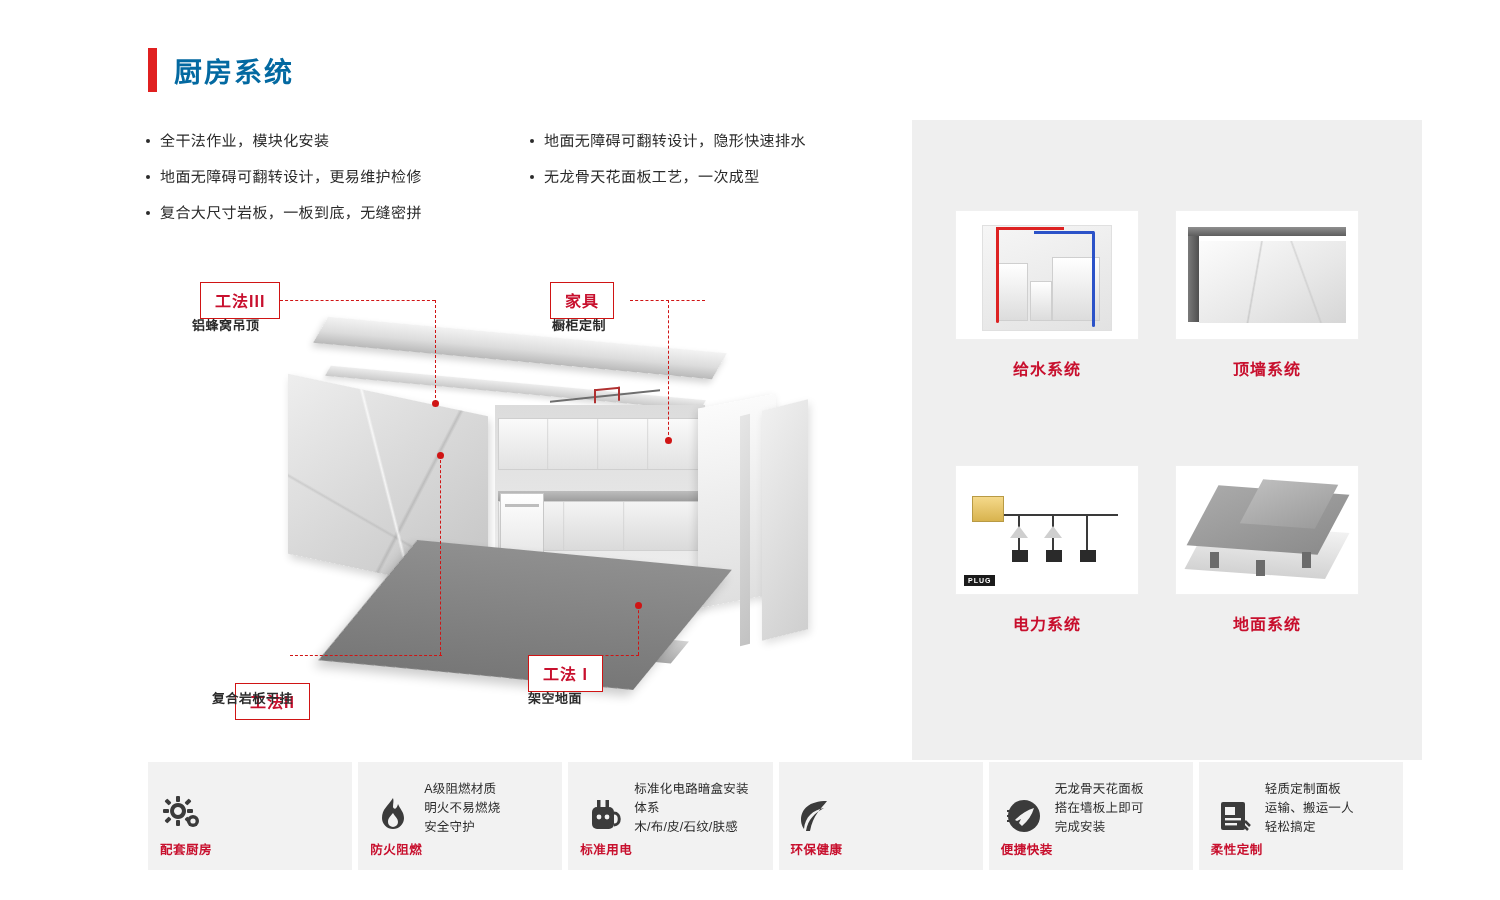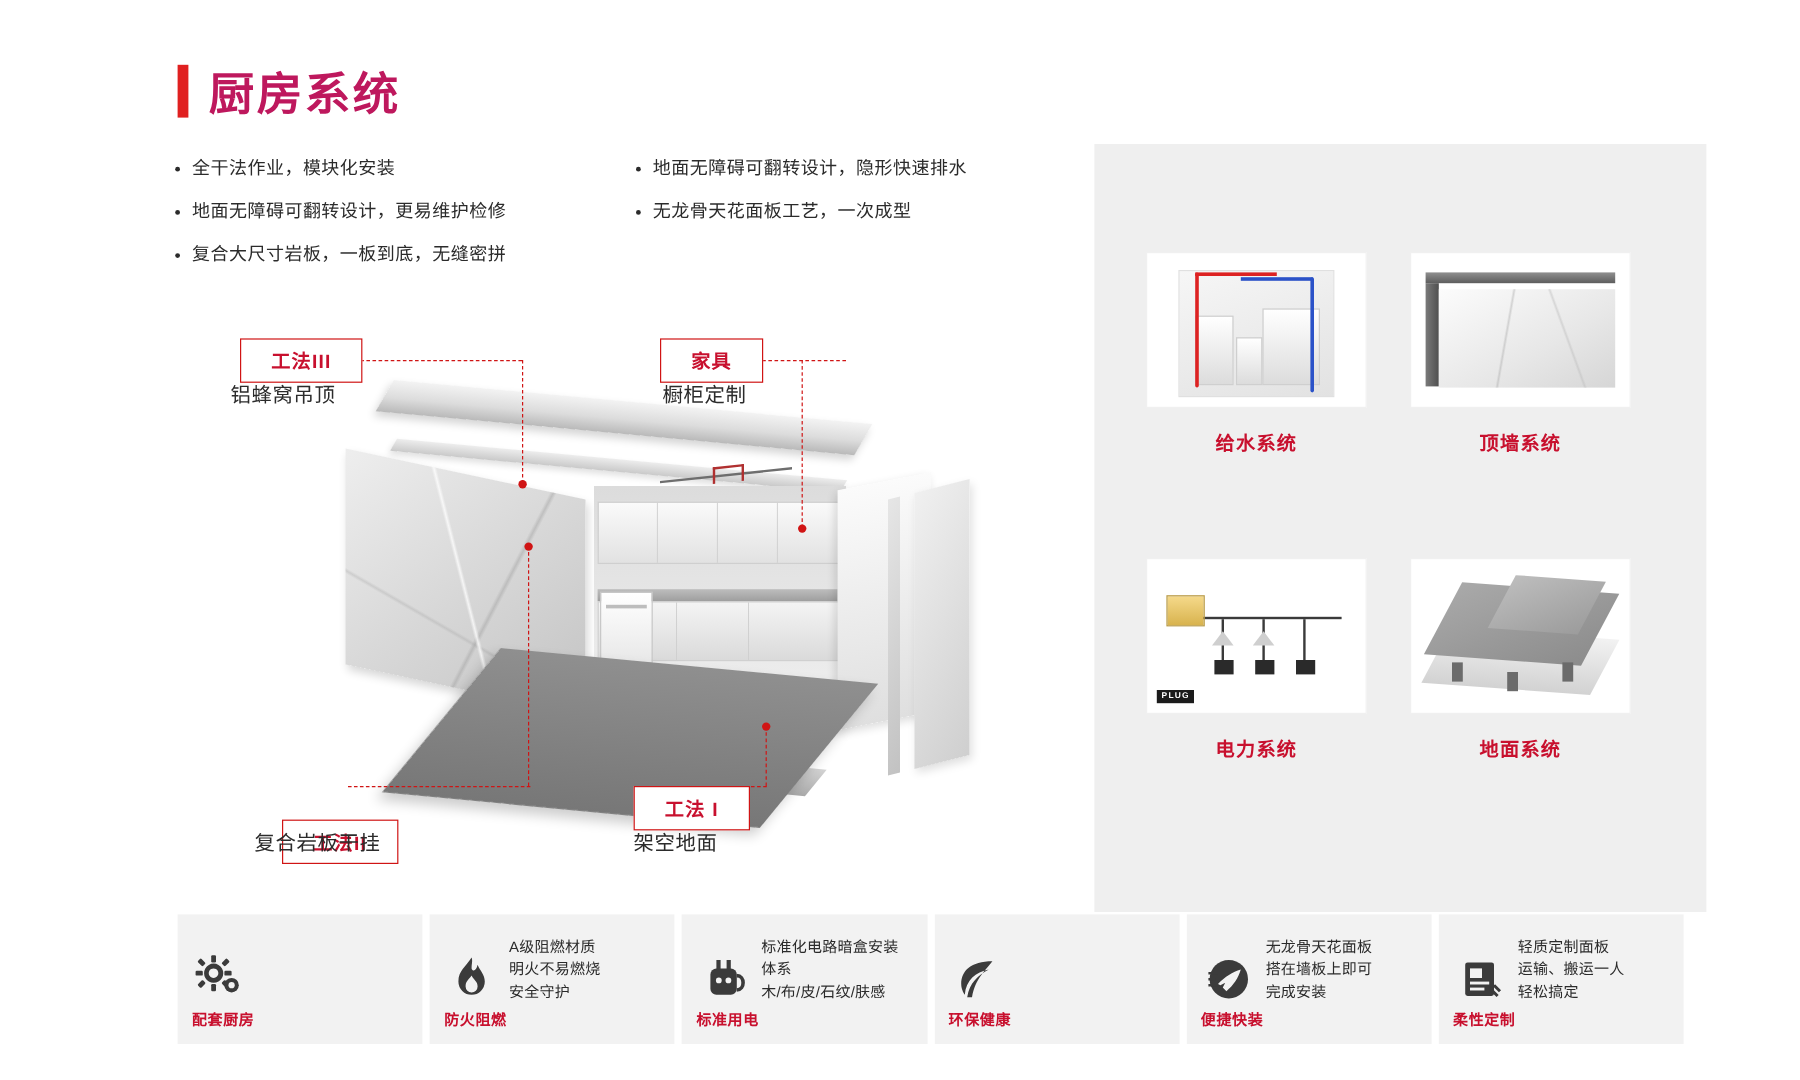--- a/index.html
+++ b/index.html
@@ -24,24 +24,24 @@
     display: flex;
     align-items: center;
   }
   .title-bar {
     width: 9px;
     height: 44px;
     background: #e02020;
     margin-right: 17px;
   }
   .page-title {
-    font-size: 38px;
+    font-size: 28px;
     font-weight: bold;
     letter-spacing: 2px;
-    color: #be185d;
+    color: #0369a1;
   }
 
   
   .bullets {
     position: absolute;
     top: 123px;
     font-size: 15px;
     line-height: 36px;
     color: #2b2b2b;
     letter-spacing: 0.4px;
@@ -76,29 +76,30 @@
   }
 
   .tag {
     position: absolute;
     background: #ffffff;
     border: 1.6px solid #d01414;
     color: #c8102e;
     font-weight: bold;
     font-size: 16px;
     letter-spacing: 1px;
-    padding: 5px 25px 6px;
+    padding: 5px 14px 6px;
     white-space: nowrap;
   }
   .tag-sub {
     position: absolute;
-    font-size: 17px;
+    font-size: 13px;
     color: #2b2b2b;
     white-space: nowrap;
     letter-spacing: 0.5px;
+    font-weight: bold;
   }
 
   .leader {
     position: absolute;
     border-top: 1px dashed #d01414;
     height: 0;
   }
   .leader-v {
     position: absolute;
     border-left: 1px dashed #d01414;

